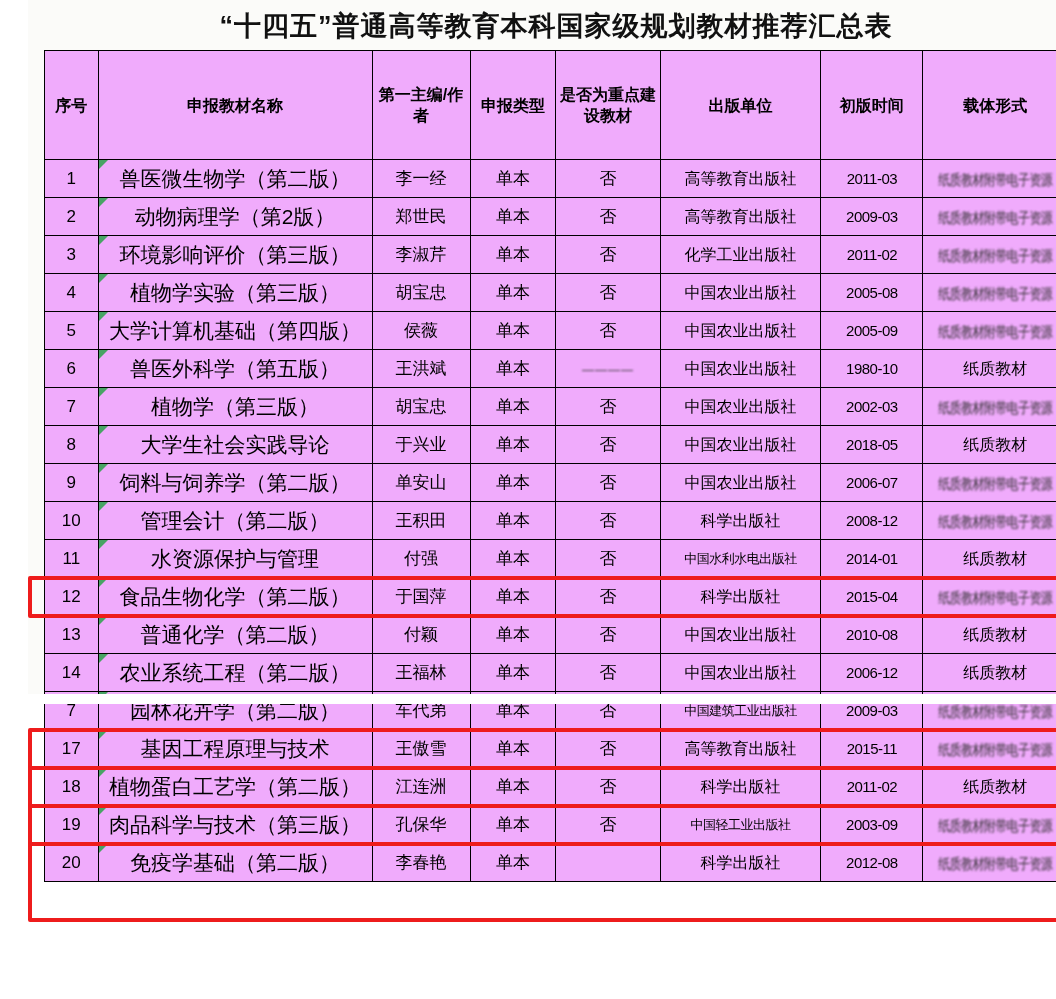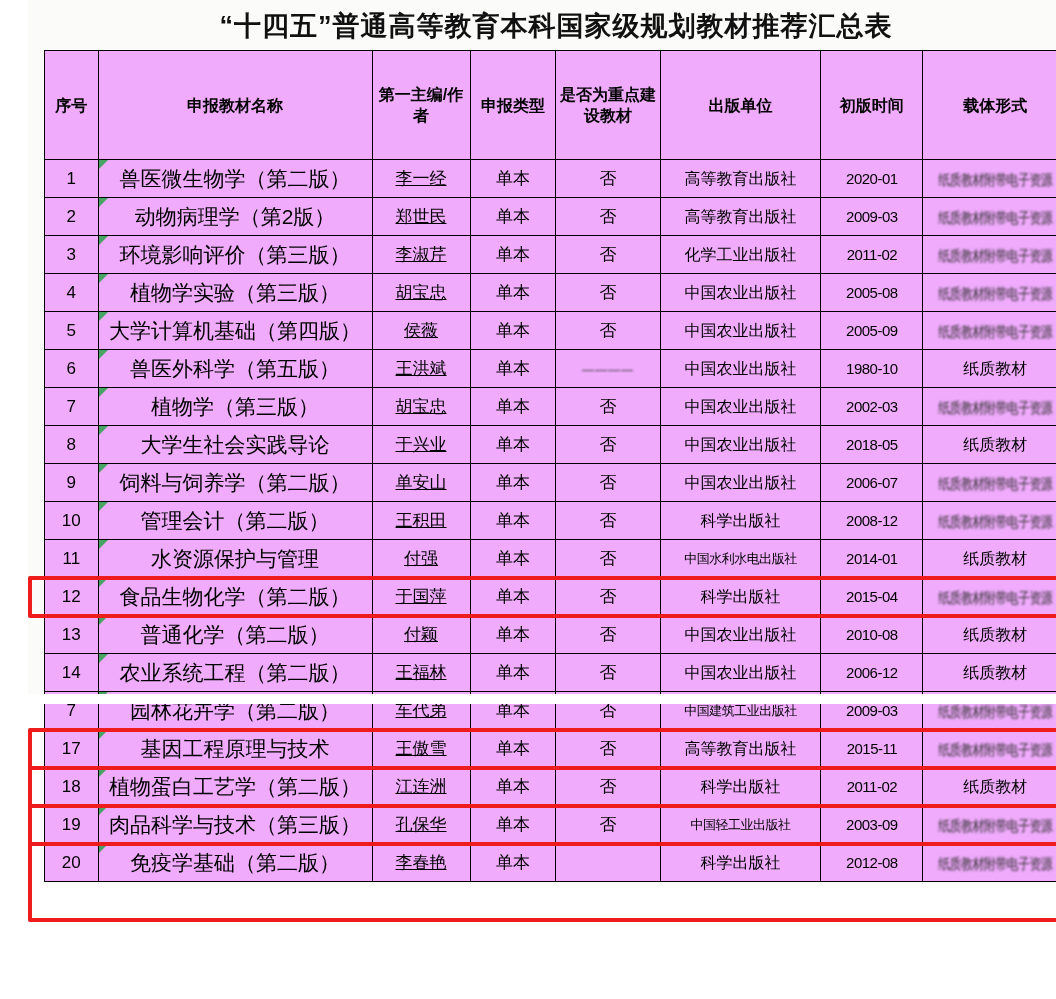--- a/index.html
+++ b/index.html
@@ -74,21 +74,21 @@
     letter-spacing: 0px;
   }
   td.c-type, td.c-key {
     text-align: left;
     padding-left: 8px;
   }
   td.c-idx { font-size: 17px; }
   td.c-date { font-size: 15px; letter-spacing: -0.5px; }
   td.c-pub { font-size: 16px; }
   td.c-pub.small { font-size: 13px; letter-spacing: -0.5px; }
-  td.c-auth { font-size: 17px; text-decoration: underline; }
+  td.c-auth { font-size: 17px; }
 
   
   .blur {
     display: inline-block;
     font-size: 12px;
     letter-spacing: -0.6px;
     color: #2a2a2a;
     filter: blur(0.9px);
     transform: scaleY(1.25);
     white-space: nowrap;
@@ -156,21 +156,21 @@
       </tr>
     </thead>
     <tbody id="tbody">
         <tr>
           <td class="c-idx">1</td>
           <td class="c-name corner">兽医微生物学（第二版）</td>
           <td class="c-auth">李一经</td>
           <td class="c-type">单本</td>
           <td class="c-key">否</td>
           <td class="c-pub">高等教育出版社</td>
-          <td class="c-date">2020-01</td>
+          <td class="c-date">2011-03</td>
           <td class="c-form"><span class="blur">纸质教材附带电子资源</span></td>
         </tr>
         <tr>
           <td class="c-idx">2</td>
           <td class="c-name corner">动物病理学（第2版）</td>
           <td class="c-auth">郑世民</td>
           <td class="c-type">单本</td>
           <td class="c-key">否</td>
           <td class="c-pub">高等教育出版社</td>
           <td class="c-date">2009-03</td>

